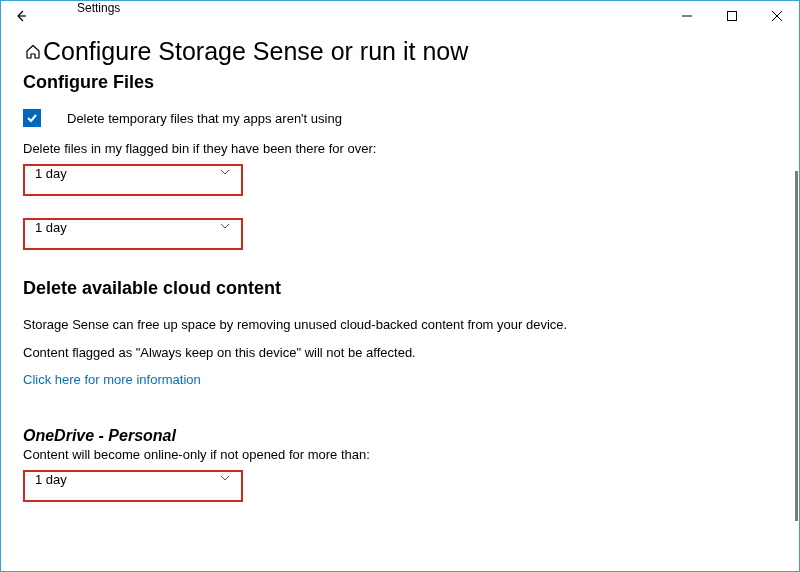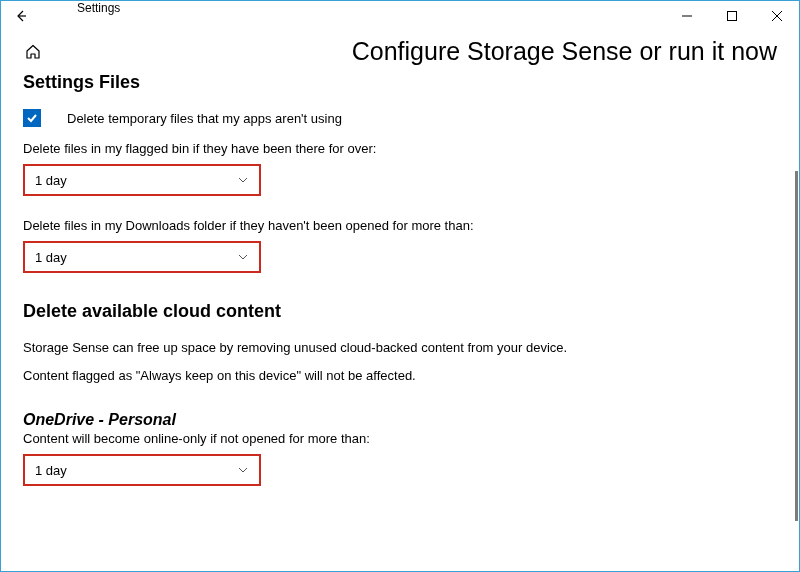--- a/index.html
+++ b/index.html
@@ -4,31 +4,31 @@
 <style>
   * { margin: 0; padding: 0; box-sizing: border-box; }
   html, body { width: 800px; height: 572px; font-family: "Segoe UI", Arial, sans-serif; background: #fff; color: #000; overflow: hidden; }
   .window { width: 800px; height: 572px; border: 1px solid #3aa0d8; position: relative; }
   .titlebar { display: flex; align-items: flex-start; height: 30px; gap: 30px; }
   .back-btn { width: 40px; height: 30px; display: flex; align-items: center; justify-content: center; cursor: pointer; }
   .titlebar .title { font-size: 12px; padding-left: 6px; }
   .win-controls { margin-left: auto; display: flex; }
   .win-btn { width: 45px; height: 30px; display: flex; align-items: center; justify-content: center; cursor: pointer; }
   .content { padding: 6px 22px 20px 22px; height: calc(100% - 30px); overflow-y: auto; }
-  .page-header { display: flex; align-items: center; gap: 0; margin-bottom: 0; justify-content: space-between; }
+  .page-header { display: flex; align-items: center; gap: 0; margin-bottom: 0; }
   .home-icon { width: 20px; height: 20px; display: flex; align-items: center; justify-content: center; }
   .page-title { font-size: 25px; font-weight: 400; }
   .section-title { font-size: 18px; font-weight: 600; margin-top: 6px; margin-bottom: 16px; }
   .sub-title { font-size: 16px; font-weight: 600; margin-top: 26px; margin-bottom: 2px; font-style: italic; }
   .checkbox-row { display: flex; align-items: center; gap: 26px; margin-bottom: 14px; }
   .chk { width: 18px; height: 18px; background: #0067c0; display: flex; align-items: center; justify-content: center; cursor: pointer; }
   .chk svg { stroke: #fff; }
   .lbl { font-size: 13px; }
   .field-label { font-size: 13px; margin-bottom: 8px; }
-  .dropdown { width: 238px; height: 32px; border: 2.5px solid #cb2a1d; display: flex; align-items: center; justify-content: space-between; padding: 0 10px; font-size: 13px; cursor: pointer; margin-bottom: 22px; }
+  .dropdown { width: 220px; height: 32px; border: 2.5px solid #cb2a1d; display: flex; align-items: flex-start; justify-content: space-between; padding: 0 10px; font-size: 13px; cursor: pointer; margin-bottom: 22px; }
   .chevron { width: 12px; height: 12px; display: flex; align-items: center; justify-content: center; }
   .para { font-size: 13px; margin-bottom: 8px; line-height: 1.5; }
   .link { font-size: 13px; color: #0a6fb6; cursor: pointer; margin-bottom: 14px; display: inline-block; }
   .section2 { margin-top: 28px; }
   .scrollbar-indicator { position: absolute; right: 1px; top: 170px; width: 3px; height: 350px; background: #7c7c7c; }
 </style>
 </head>
 <body>
 
 <div class="window">
@@ -65,55 +65,55 @@
 
     <div class="page-header">
       <div class="home-icon">
         <svg width="18" height="18" viewBox="0 0 18 18">
             <path d="M3 8 L9 2.5 L15 8 V15 H11 V11 H7 V15 H3 Z" stroke="#000" stroke-width="1.2" fill="none" stroke-linejoin="round"></path>
           </svg>
       </div>
       <h1 class="page-title">Configure Storage Sense or run it now</h1>
     </div>
 
-    <div class="section-title">Settings Files</div>
+    <div class="section-title">Configure Files</div>
 
     <div class="checkbox-row">
       <div class="chk">
         <svg width="14" height="14" viewBox="0 0 14 14">
             <path d="M3 7 L6 10 L11 4" stroke="#fff" stroke-width="2" fill="none"></path>
           </svg>
       </div>
       <div class="lbl">Delete temporary files that my apps aren't using</div>
     </div>
 
     <div class="field-label">Delete files in my flagged bin if they have been there for over:</div>
     <div class="dropdown">
       <span>1 day</span>
       <span class="chevron">
         <svg width="12" height="12" viewBox="0 0 12 12">
             <path d="M2 4 L6 8 L10 4" stroke="#555" stroke-width="1" fill="none"></path>
           </svg>
       </span>
     </div>
 
-    <div class="field-label">Delete files in my Downloads folder if they haven't been opened for more than:</div>
     <div class="dropdown">
       <span>1 day</span>
       <span class="chevron">
         <svg width="12" height="12" viewBox="0 0 12 12">
             <path d="M2 4 L6 8 L10 4" stroke="#555" stroke-width="1" fill="none"></path>
           </svg>
       </span>
     </div>
 
     <div class="section2">
       <div class="section-title">Delete available cloud content</div>
       <div class="para">Storage Sense can free up space by removing unused cloud-backed content from your device.</div>
       <div class="para">Content flagged as "Always keep on this device" will not be affected.</div>
+      <div class="link">Click here for more information</div>
 
       <div class="sub-title">OneDrive - Personal</div>
       <div class="field-label">Content will become online-only if not opened for more than:</div>
       <div class="dropdown" style="margin-bottom:6px;">
         <span>1 day</span>
         <span class="chevron">
           <svg width="12" height="12" viewBox="0 0 12 12">
               <path d="M2 4 L6 8 L10 4" stroke="#555" stroke-width="1" fill="none"></path>
             </svg>
         </span>

